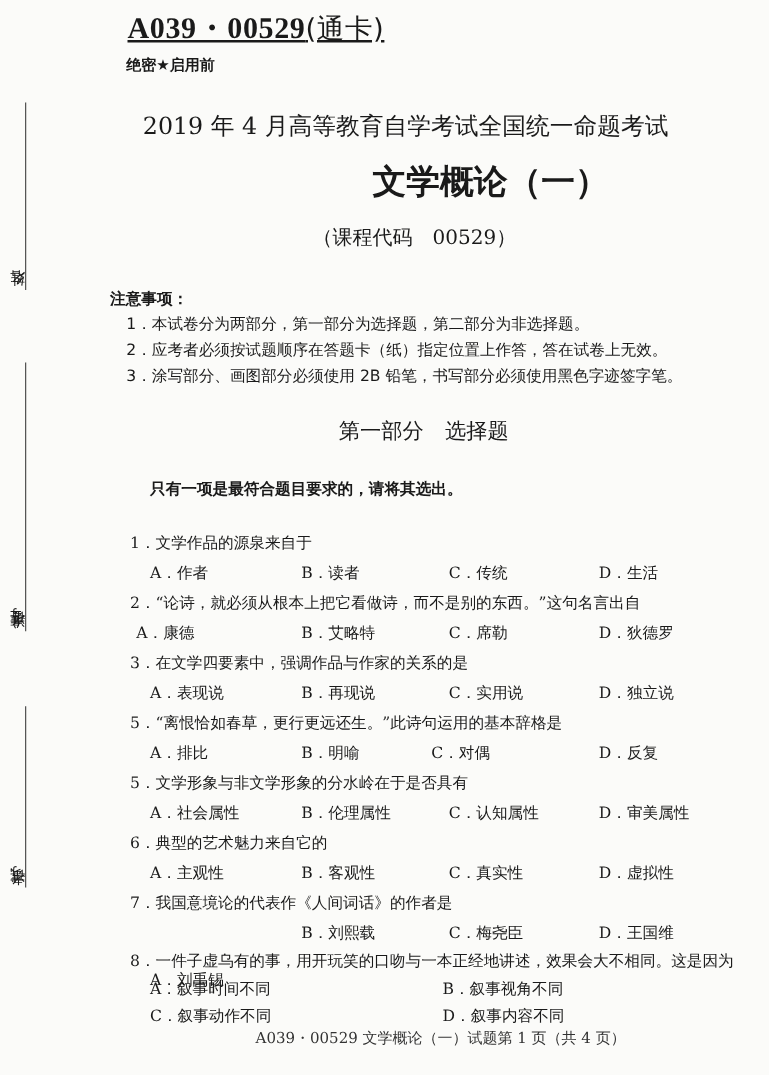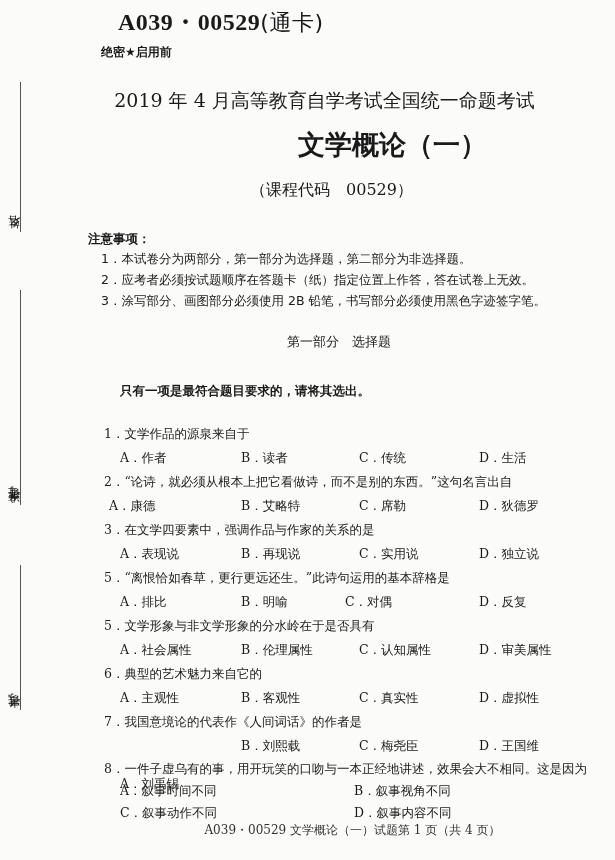--- a/index.html
+++ b/index.html
@@ -2,29 +2,29 @@
 <html><head>
 <meta charset="utf-8">
 <style>
   html, body { margin:0; padding:0; }
   body {
     width:615px; height:860px; overflow:hidden; position:relative;
     background:#fbfbf9; color:#1a1a1a;
     font-family:"DejaVu Serif", "Liberation Serif", serif;
   }
   .abs { position:absolute; }
-  .code-title { left:118px; top:6px; font-size:24px; font-weight:bold; font-family:"Liberation Serif", serif; letter-spacing:0.5px; }
+  .code-title { left:102px; top:6px; font-size:24px; font-weight:bold; font-family:"Liberation Serif", serif; letter-spacing:0.5px;text-decoration:underline; }
   .code-title .cn { font-weight:normal; font-family:"DejaVu Sans", sans-serif; font-size:22px; }
   .secret { left:101px; top:44px; font-size:12px; font-family:"DejaVu Sans", sans-serif; font-weight:bold; }
   .exam-name { left:0; width:559px; top:88px; text-align:center; font-size:19px; padding-left:90px; box-sizing:border-box; }
   .subject { left:0; width:615px; top:127px; text-align:center; font-size:27px; font-weight:bold; font-family:"DejaVu Sans", sans-serif; padding-left:90px; box-sizing:border-box;margin-left:40px; }
   .course-code { left:0; width:573px; top:180px; text-align:center; font-size:16px; padding-left:90px; box-sizing:border-box; }
   .notice-title { left:88px; top:231px; font-size:12.5px; font-family:"DejaVu Sans", sans-serif; font-weight:bold; }
   .notice-item { left:101px; font-size:12.5px; font-family:"DejaVu Sans", sans-serif; }
-  .part-title { left:0; width:615px; top:333px; text-align:center; font-size:13px; font-family:"DejaVu Sans", sans-serif; padding-left:63px; box-sizing:border-box; }
+  .part-title { left:0; width:615px; top:333px; text-align:center; font-size:17px; font-family:"DejaVu Sans", sans-serif; padding-left:63px; box-sizing:border-box; }
   .section-head { left:94px; top:380px; font-size:12.5px; font-family:"DejaVu Sans", sans-serif; font-weight:bold; line-height:21px; width:510px; }
   .section-head .indent { padding-left:26px; display:block; }
   .q-stem { left:104px; font-size:12.5px; font-family:"DejaVu Serif", serif; white-space:nowrap; }
   .opt { font-size:12.5px; font-family:"DejaVu Serif", serif; white-space:nowrap; }
   .footer { left:0; width:615px; top:822px; text-align:center; font-size:12px; padding-left:90px; box-sizing:border-box; color:#333; }
   .margin-line { position:absolute; left:20px; width:1px; background:#555; }
   .margin-label { position:absolute; left:6px; font-size:12px; font-family:"DejaVu Sans", sans-serif; writing-mode:vertical-rl; transform:rotate(180deg); letter-spacing:2px; }
 </style>
 </head>
 <body>

